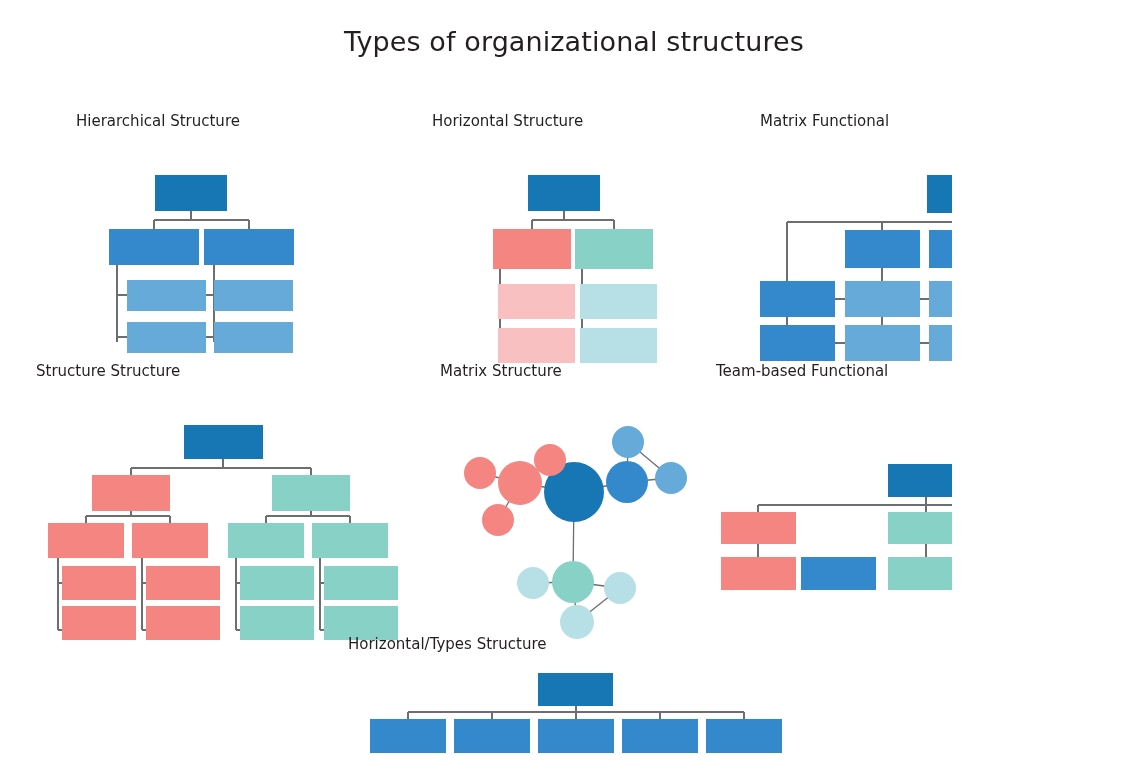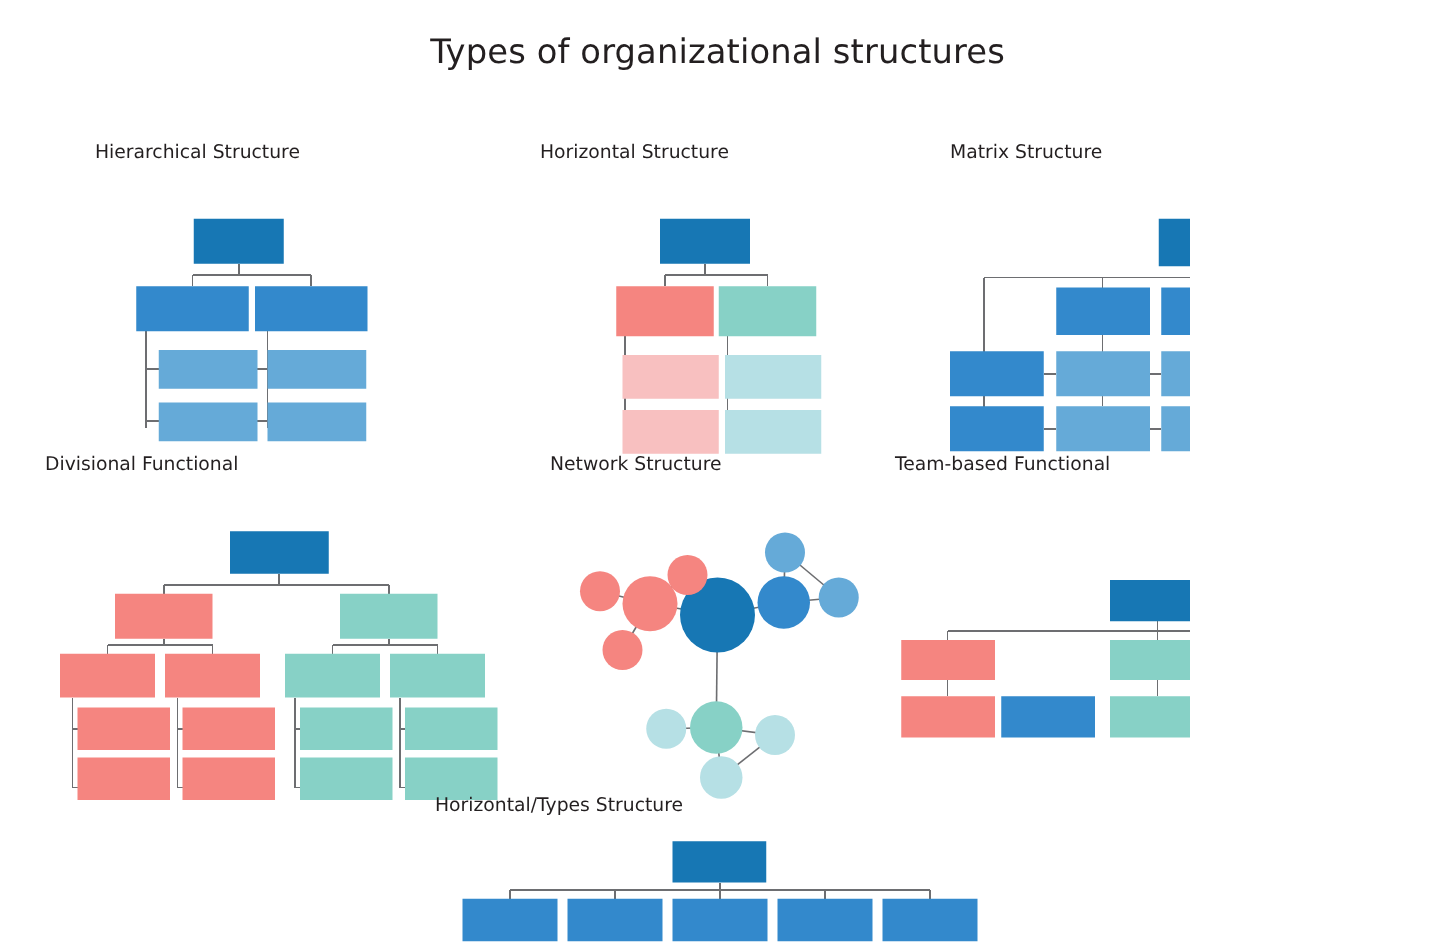--- a/index.html
+++ b/index.html
@@ -117,21 +117,21 @@
           <div class="node-box" style="left: 96px; top: 33px; width: 72px; height: 36px; background: rgb(23, 119, 180);"></div>
           <div class="node-box" style="left: 61px; top: 87px; width: 78px; height: 40px; background: rgb(245, 133, 128);"></div>
           <div class="node-box" style="left: 143px; top: 87px; width: 78px; height: 40px; background: rgb(135, 209, 198);"></div>
           <div class="node-box" style="left: 66px; top: 142px; width: 77px; height: 35px; background: rgb(248, 192, 192);"></div>
           <div class="node-box" style="left: 148px; top: 142px; width: 77px; height: 35px; background: rgb(182, 224, 229);"></div>
           <div class="node-box" style="left: 66px; top: 186px; width: 77px; height: 35px; background: rgb(248, 192, 192);"></div>
           <div class="node-box" style="left: 148px; top: 186px; width: 77px; height: 35px; background: rgb(182, 224, 229);"></div>
         </div>
       </div>
       <div class="panel" style="left: 760px; top: 112px; width: 380px;">
-        <div class="panel-title">Matrix Structure</div>
+        <div class="panel-title">Matrix Functional</div>
         <div class="panel-figure" style="top: 30px; width: 380px; height: 200px;">
           <svg class="connectors" width="380" height="200">
             <line x1="205" y1="71" x2="205" y2="80" stroke="#6d6e71" stroke-width="1.4" shape-rendering="crispEdges"></line>
             <line x1="27" y1="80" x2="293" y2="80" stroke="#6d6e71" stroke-width="1.4" shape-rendering="crispEdges"></line>
             <line x1="27" y1="80" x2="27" y2="201" stroke="#6d6e71" stroke-width="1.4" shape-rendering="crispEdges"></line>
             <line x1="122" y1="80" x2="122" y2="88" stroke="#6d6e71" stroke-width="1.4" shape-rendering="crispEdges"></line>
             <line x1="205" y1="80" x2="205" y2="88" stroke="#6d6e71" stroke-width="1.4" shape-rendering="crispEdges"></line>
             <line x1="293" y1="80" x2="293" y2="88" stroke="#6d6e71" stroke-width="1.4" shape-rendering="crispEdges"></line>
             <line x1="27" y1="157" x2="0" y2="157" stroke="#6d6e71" stroke-width="1.4" shape-rendering="crispEdges"></line>
             <line x1="27" y1="201" x2="0" y2="201" stroke="#6d6e71" stroke-width="1.4" shape-rendering="crispEdges"></line>
@@ -153,21 +153,21 @@
           <div class="node-box" style="left: 0px; top: 183px; width: 75px; height: 36px; background: rgb(51, 137, 204);"></div>
           <div class="node-box" style="left: 85px; top: 139px; width: 75px; height: 36px; background: rgb(101, 170, 216);"></div>
           <div class="node-box" style="left: 169px; top: 139px; width: 75px; height: 36px; background: rgb(101, 170, 216);"></div>
           <div class="node-box" style="left: 254px; top: 139px; width: 78px; height: 36px; background: rgb(101, 170, 216);"></div>
           <div class="node-box" style="left: 85px; top: 183px; width: 75px; height: 36px; background: rgb(101, 170, 216);"></div>
           <div class="node-box" style="left: 169px; top: 183px; width: 75px; height: 36px; background: rgb(101, 170, 216);"></div>
           <div class="node-box" style="left: 254px; top: 183px; width: 78px; height: 36px; background: rgb(101, 170, 216);"></div>
         </div>
       </div>
       <div class="panel" style="left: 36px; top: 362px; width: 400px;">
-        <div class="panel-title">Divisional Functional</div>
+        <div class="panel-title">Structure Structure</div>
         <div class="panel-figure" style="top: 30px; width: 400px; height: 245px;">
           <svg class="connectors" width="400" height="245">
             <line x1="187" y1="67" x2="187" y2="76" stroke="#6d6e71" stroke-width="1.4" shape-rendering="crispEdges"></line>
             <line x1="95" y1="76" x2="275" y2="76" stroke="#6d6e71" stroke-width="1.4" shape-rendering="crispEdges"></line>
             <line x1="95" y1="76" x2="95" y2="83" stroke="#6d6e71" stroke-width="1.4" shape-rendering="crispEdges"></line>
             <line x1="275" y1="76" x2="275" y2="83" stroke="#6d6e71" stroke-width="1.4" shape-rendering="crispEdges"></line>
             <line x1="95" y1="119" x2="95" y2="124" stroke="#6d6e71" stroke-width="1.4" shape-rendering="crispEdges"></line>
             <line x1="50" y1="124" x2="134" y2="124" stroke="#6d6e71" stroke-width="1.4" shape-rendering="crispEdges"></line>
             <line x1="50" y1="124" x2="50" y2="131" stroke="#6d6e71" stroke-width="1.4" shape-rendering="crispEdges"></line>
             <line x1="134" y1="124" x2="134" y2="131" stroke="#6d6e71" stroke-width="1.4" shape-rendering="crispEdges"></line>
@@ -199,21 +199,21 @@
           <div class="node-box" style="left: 110px; top: 174px; width: 74px; height: 34px; background: rgb(245, 133, 128);"></div>
           <div class="node-box" style="left: 204px; top: 174px; width: 74px; height: 34px; background: rgb(135, 209, 198);"></div>
           <div class="node-box" style="left: 288px; top: 174px; width: 74px; height: 34px; background: rgb(135, 209, 198);"></div>
           <div class="node-box" style="left: 26px; top: 214px; width: 74px; height: 34px; background: rgb(245, 133, 128);"></div>
           <div class="node-box" style="left: 110px; top: 214px; width: 74px; height: 34px; background: rgb(245, 133, 128);"></div>
           <div class="node-box" style="left: 204px; top: 214px; width: 74px; height: 34px; background: rgb(135, 209, 198);"></div>
           <div class="node-box" style="left: 288px; top: 214px; width: 74px; height: 34px; background: rgb(135, 209, 198);"></div>
         </div>
       </div>
       <div class="panel" style="left: 440px; top: 362px; width: 280px;">
-        <div class="panel-title">Network Structure</div>
+        <div class="panel-title">Matrix Structure</div>
         <div class="panel-figure" style="top: 30px; width: 280px; height: 245px;">
           <svg class="netgraph" width="280" height="245">
             <line x1="134" y1="100" x2="80" y2="91" stroke="#6d6e71" stroke-width="1.3"></line>
             <line x1="134" y1="100" x2="187" y2="90" stroke="#6d6e71" stroke-width="1.3"></line>
             <line x1="134" y1="100" x2="133" y2="190" stroke="#6d6e71" stroke-width="1.3"></line>
             <line x1="80" y1="91" x2="40" y2="81" stroke="#6d6e71" stroke-width="1.3"></line>
             <line x1="80" y1="91" x2="110" y2="68" stroke="#6d6e71" stroke-width="1.3"></line>
             <line x1="80" y1="91" x2="58" y2="128" stroke="#6d6e71" stroke-width="1.3"></line>
             <line x1="187" y1="90" x2="188" y2="50" stroke="#6d6e71" stroke-width="1.3"></line>
             <line x1="187" y1="90" x2="231" y2="86" stroke="#6d6e71" stroke-width="1.3"></line>

